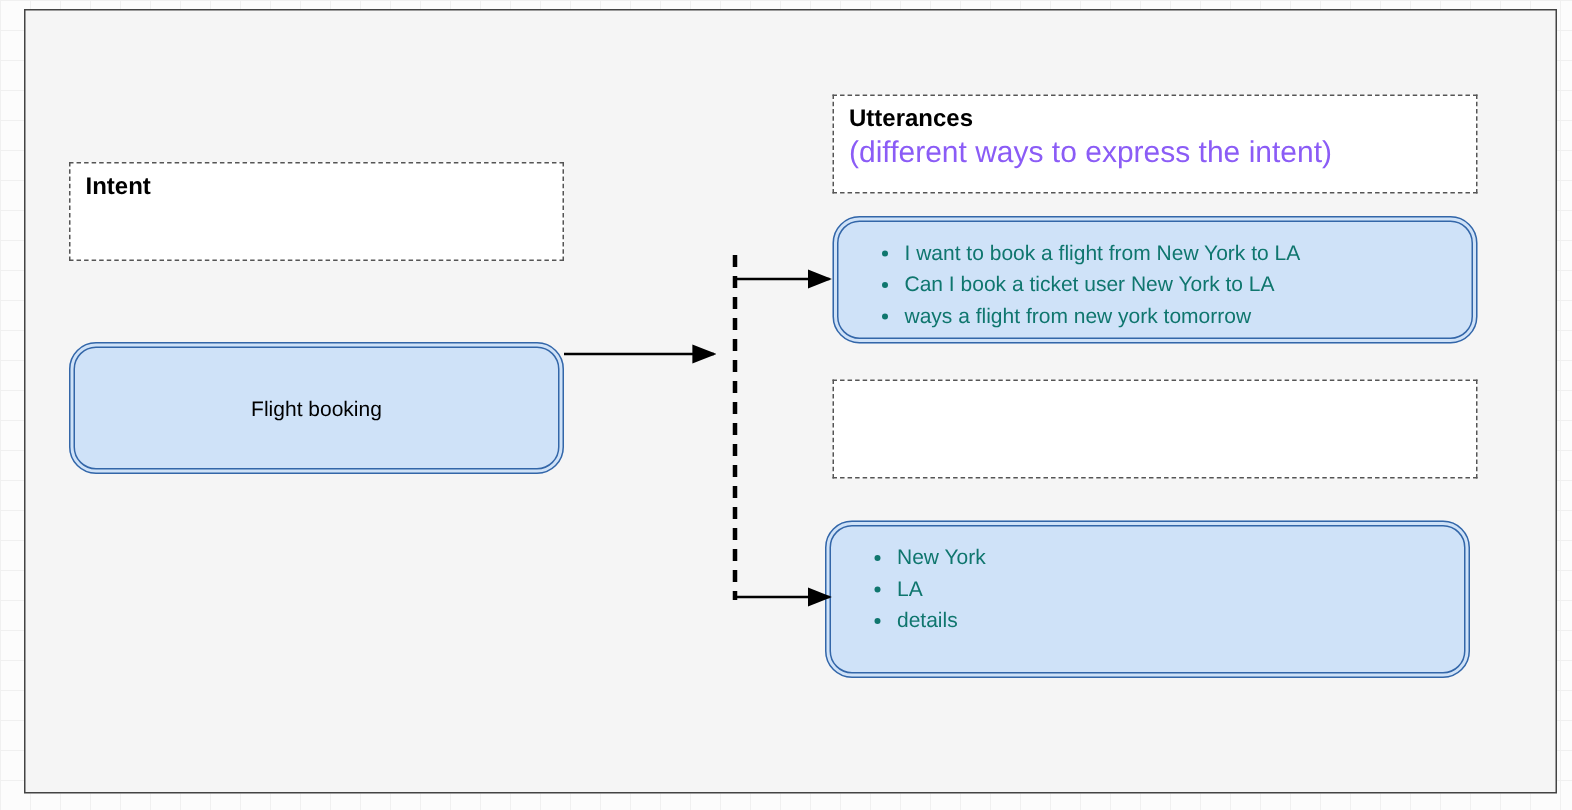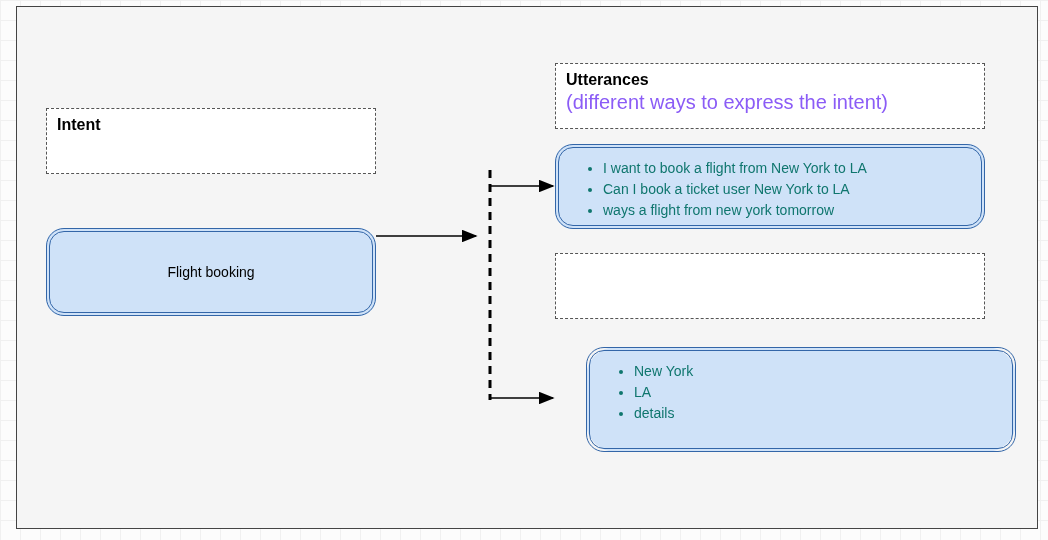--- a/index.html
+++ b/index.html
@@ -117,21 +117,21 @@
   <ul class="pl">
     <li>I want to book a flight from New York to LA</li>
     <li>Can I book a ticket user New York to LA</li>
     <li>ways a flight from new york tomorrow</li>
   </ul>
 </div>
 
 <div class="dashed-box" style="left:555px; top:253px; width:430px; height:66px;">
 </div>
 
-<div class="blue-box" style="left:586px; top:347px; width:430px; height:105px;border-radius:30px;">
+<div class="blue-box" style="left:550px; top:347px; width:430px; height:105px;">
   <ul class="pl">
     <li>New York</li>
     <li>LA</li>
     <li>details</li>
   </ul>
 </div>
 
 <svg class="conn" style="left:0; top:0;" width="1048" height="540">
   <defs>
     <marker id="arrowhead" markerWidth="10" markerHeight="8" refX="9" refY="4" orient="auto">

